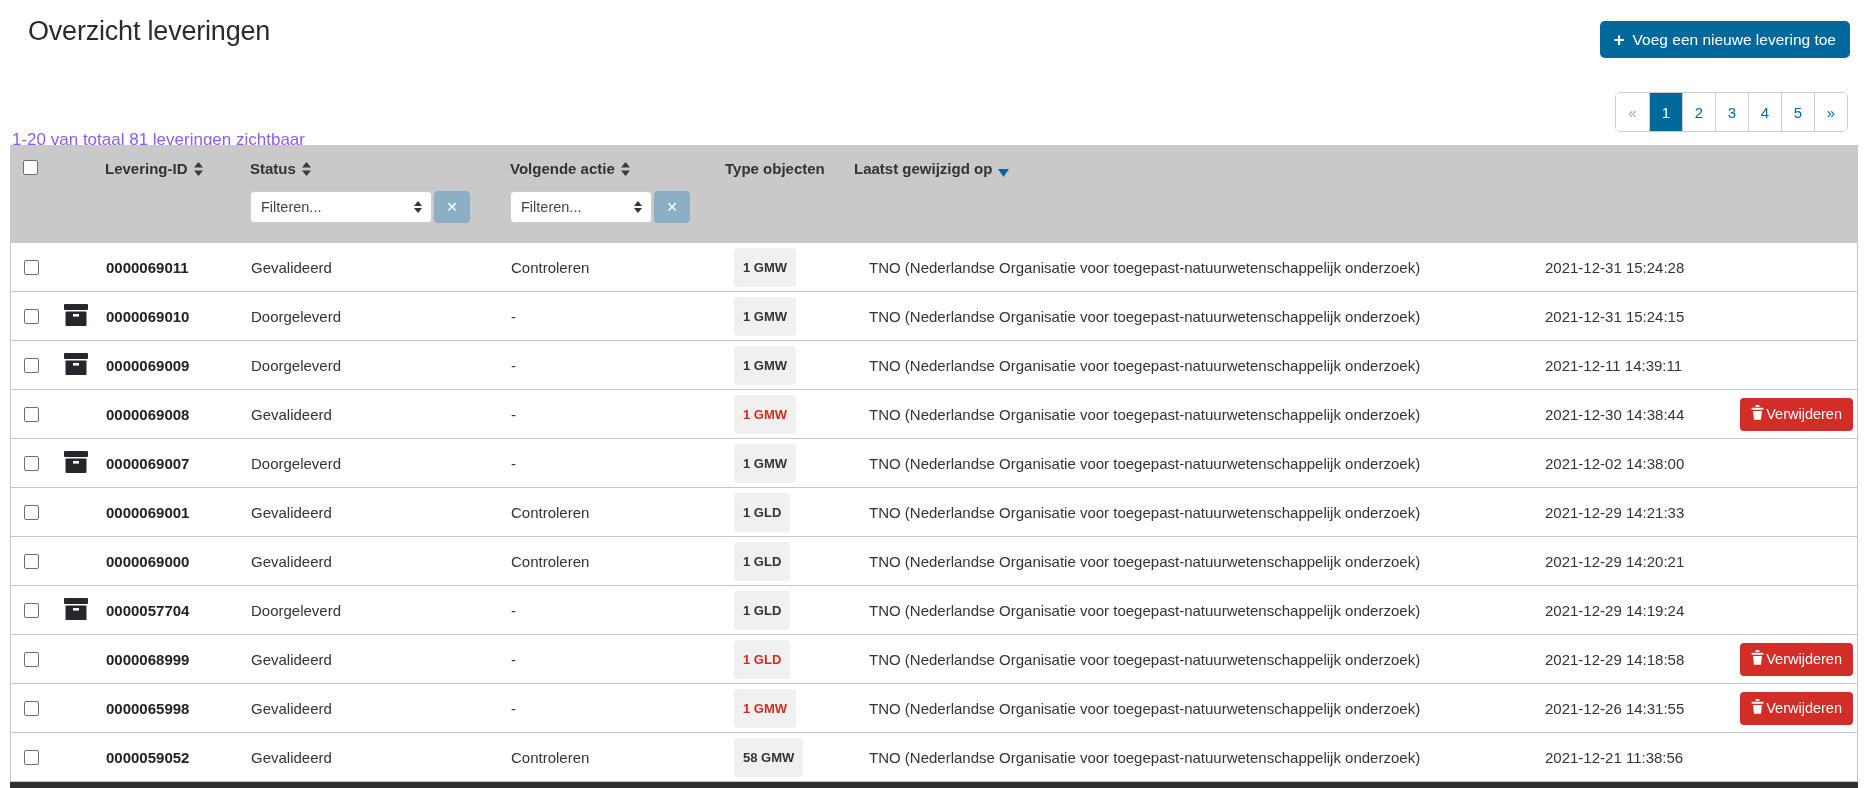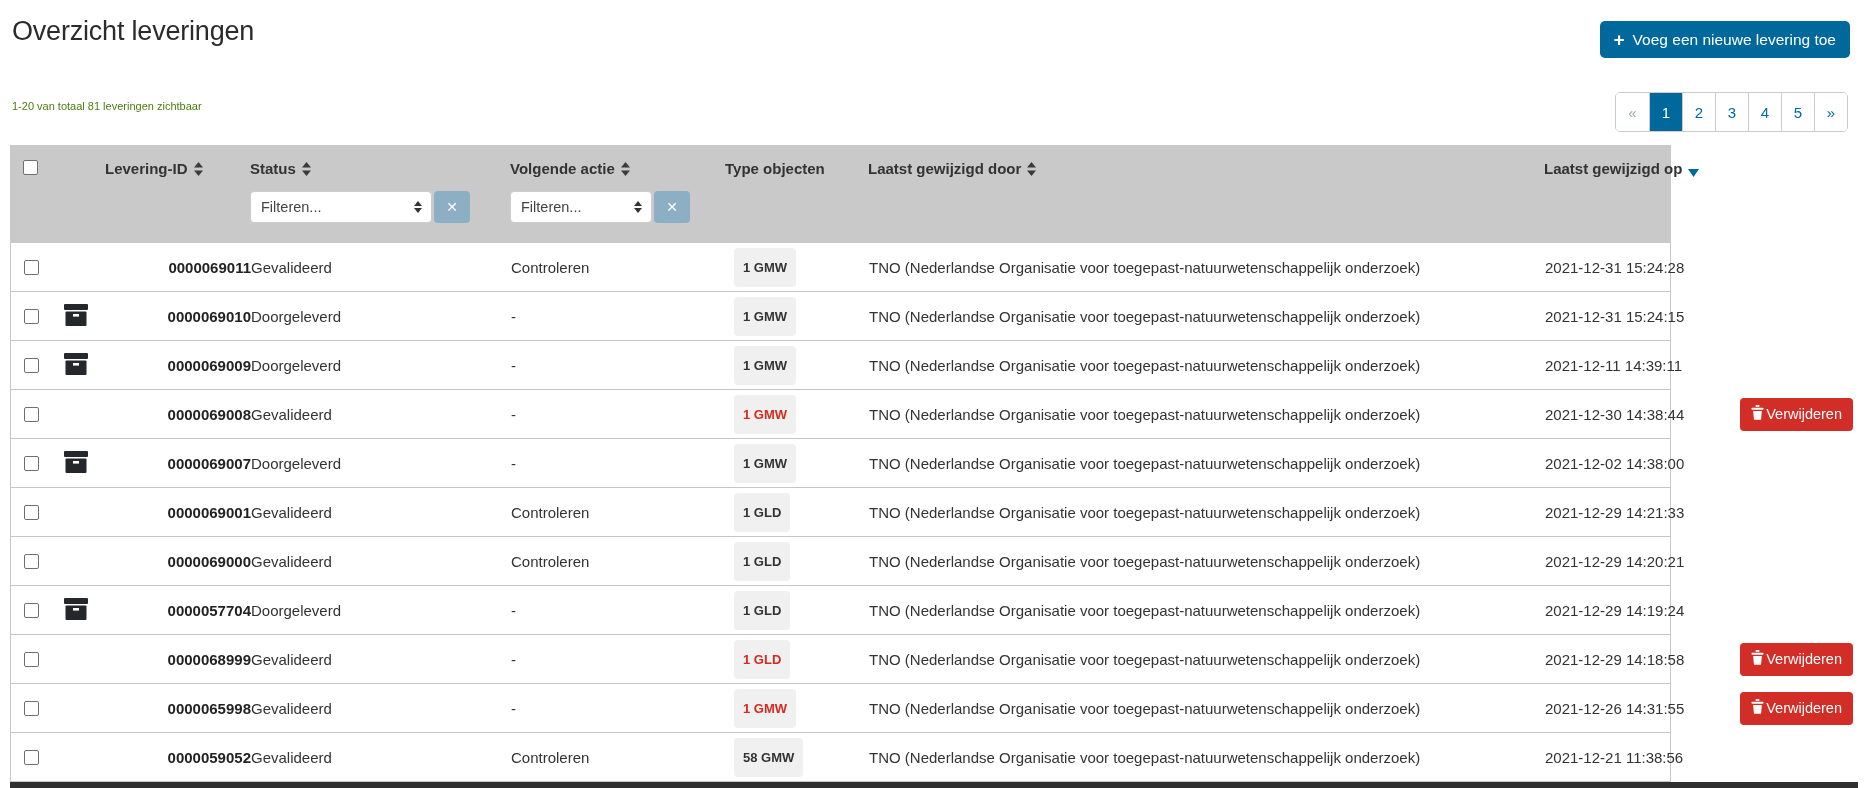--- a/index.html
+++ b/index.html
@@ -1,56 +1,56 @@
 <!DOCTYPE html>
 <html><head>
 <meta charset="utf-8">
 <style>
   * { margin:0; padding:0; box-sizing:border-box; }
   html,body { width:1871px; height:788px; overflow:hidden; background:#fff;
               font-family:"Liberation Sans","DejaVu Sans",sans-serif; color:#333; }
 
   
-  .page-title { position:absolute; left:12px; top:16px; font-size:27px; font-weight:400; color:#2b2b2e; letter-spacing:-0.2px; }
+  .page-title { position:absolute; left:28px; top:16px; font-size:27px; font-weight:400; color:#2b2b2e; letter-spacing:-0.2px; }
   .add-btn { position:absolute; top:21px; right:21px; height:37px; display:flex; align-items:center; gap:8px;
              background:#01689b; color:#fff; border:none; border-radius:5px; padding:0 14px;
              font-size:15.5px; font-family:inherit; cursor:pointer; }
   .add-btn .plus { font-size:19px; font-weight:700; line-height:1; }
-  .summary { position:absolute; left:12px; top:100px; font-size:11px; color:#4d7c0f; }
+  .summary { position:absolute; left:12px; top:130px; font-size:17px; color:#8b5cf6; }
 
   .pagination { position:absolute; top:92px; right:23px; display:flex; border:1px solid #ccc; border-radius:5px; overflow:hidden; background:#fff; }
   .page-cell { width:33px; height:38px; display:flex; align-items:center; justify-content:center;
                font-size:15px; color:#01689b; border-left:1px solid #ccc; cursor:pointer; background:#fff; }
   .page-cell:first-child { border-left:none; }
   .page-cell.active { background:#01689b; color:#fff; }
   .page-cell.muted { color:#93a6b4; }
 
   
-  .table { position:absolute; left:10px; top:145px; width:1661px; }
+  .table { position:absolute; left:10px; top:145px; width:1848px; }
   .grid-cols { display:grid; grid-template-columns:40px 45px 155px 260px 215px 125px 690px 220px 98px; }
 
   .thead { background:#c9c9c9; height:98px; padding-top:15px; align-items:start; }
   .th { font-size:15px; font-weight:700; color:#333; display:flex; align-items:center; gap:6px; }
   .th.sortable { cursor:pointer; }
   .pad10 { padding-left:10px; } .pad18 { padding-left:18px; } .pad4 { padding-left:4px;align-items:flex-end; }
   .filter-wrap { display:flex; gap:2px; margin-top:14px; }
   .filter-select { width:182px; height:32px; background:#fff; border:1px solid #ccc; border-radius:4px;
                    display:flex; align-items:center; justify-content:space-between; padding:0 9px 0 10px;
                    font-size:14.5px; color:#444; cursor:pointer; }
   .filter-select.narrow { width:142px; }
   .filter-clear { width:36px; height:32px; background:#8cafc4; border:none; border-radius:4px; color:#fff;
                   font-size:14px; font-weight:700; cursor:pointer; display:flex; align-items:center; justify-content:center; font-family:inherit; }
 
   .tbody { border-left:1px solid #c6c6c6; border-right:1px solid #c6c6c6; }
   .row { height:49px; align-items:center; border-bottom:1px solid #c6c6c6; background:#fff; font-size:15px; }
   .cell-check, .hcell-check { display:flex; justify-content:center; }
   input[type=checkbox] { appearance:none; -webkit-appearance:none; width:15px; height:15px; border:1px solid #6f6f6f;
                          border-radius:2px; background:#fff; cursor:pointer; }
   .cell-icon { padding-left:12px; }
-  .cell-id { padding-left:10px; font-weight:700; color:#222;text-align:right; }
+  .cell-id { padding-left:10px; font-weight:700; color:#222; }
   .cell-type .badge { display:inline-block; background:#f0f0f0; border-radius:4px; padding:12px 9px;
                       font-size:13px; font-weight:700; color:#333; white-space:nowrap;margin-left:8px; }
   .cell-type .badge.alert { color:#d52b1e; }
   .cell-door { padding-left:18px; }
   .cell-op { padding-left:4px; }
   .cell-actions { display:flex; justify-content:flex-end; padding-right:6px; }
   .delete-btn { height:33px; display:flex; align-items:center; gap:2px; background:#d22d26; color:#fff;
                 border:none; border-radius:4px; padding:0 11px; font-size:14.5px; font-family:inherit; cursor:pointer; white-space:nowrap; }
 
   .bottom-bar { position:absolute; left:10px; top:782px; width:1848px; height:6px; background:#2f2f2f; }
@@ -140,31 +140,20 @@
             </span>
         </div>
         <button class="filter-clear">✕</button>
       </div>
     </div>
     <div>
         <div class="th">
           <span>Type objecten</span>
         </div>
       </div>
-    <div>
-      <div class="th sortable pad18">
-        <span>Laatst gewijzigd door</span>
-        <span class="sort-icon">
-            <svg width="9" height="14" viewBox="0 0 9 14">
-              <path d="M4.5 0 9 5.5H0Z" fill="#3a3a3a"></path>
-              <path d="M4.5 14 0 8.5h9Z" fill="#3a3a3a"></path>
-            </svg>
-          </span>
-      </div>
-    </div>
     <div>
       <div class="th sortable pad4">
         <span>Laatst gewijzigd op</span>
         <span class="desc-icon">
             <svg width="11" height="8" viewBox="0 0 11 8">
               <path d="M0 0h11L5.5 8Z" fill="#01689b"></path>
             </svg>
           </span>
       </div>
     </div>

